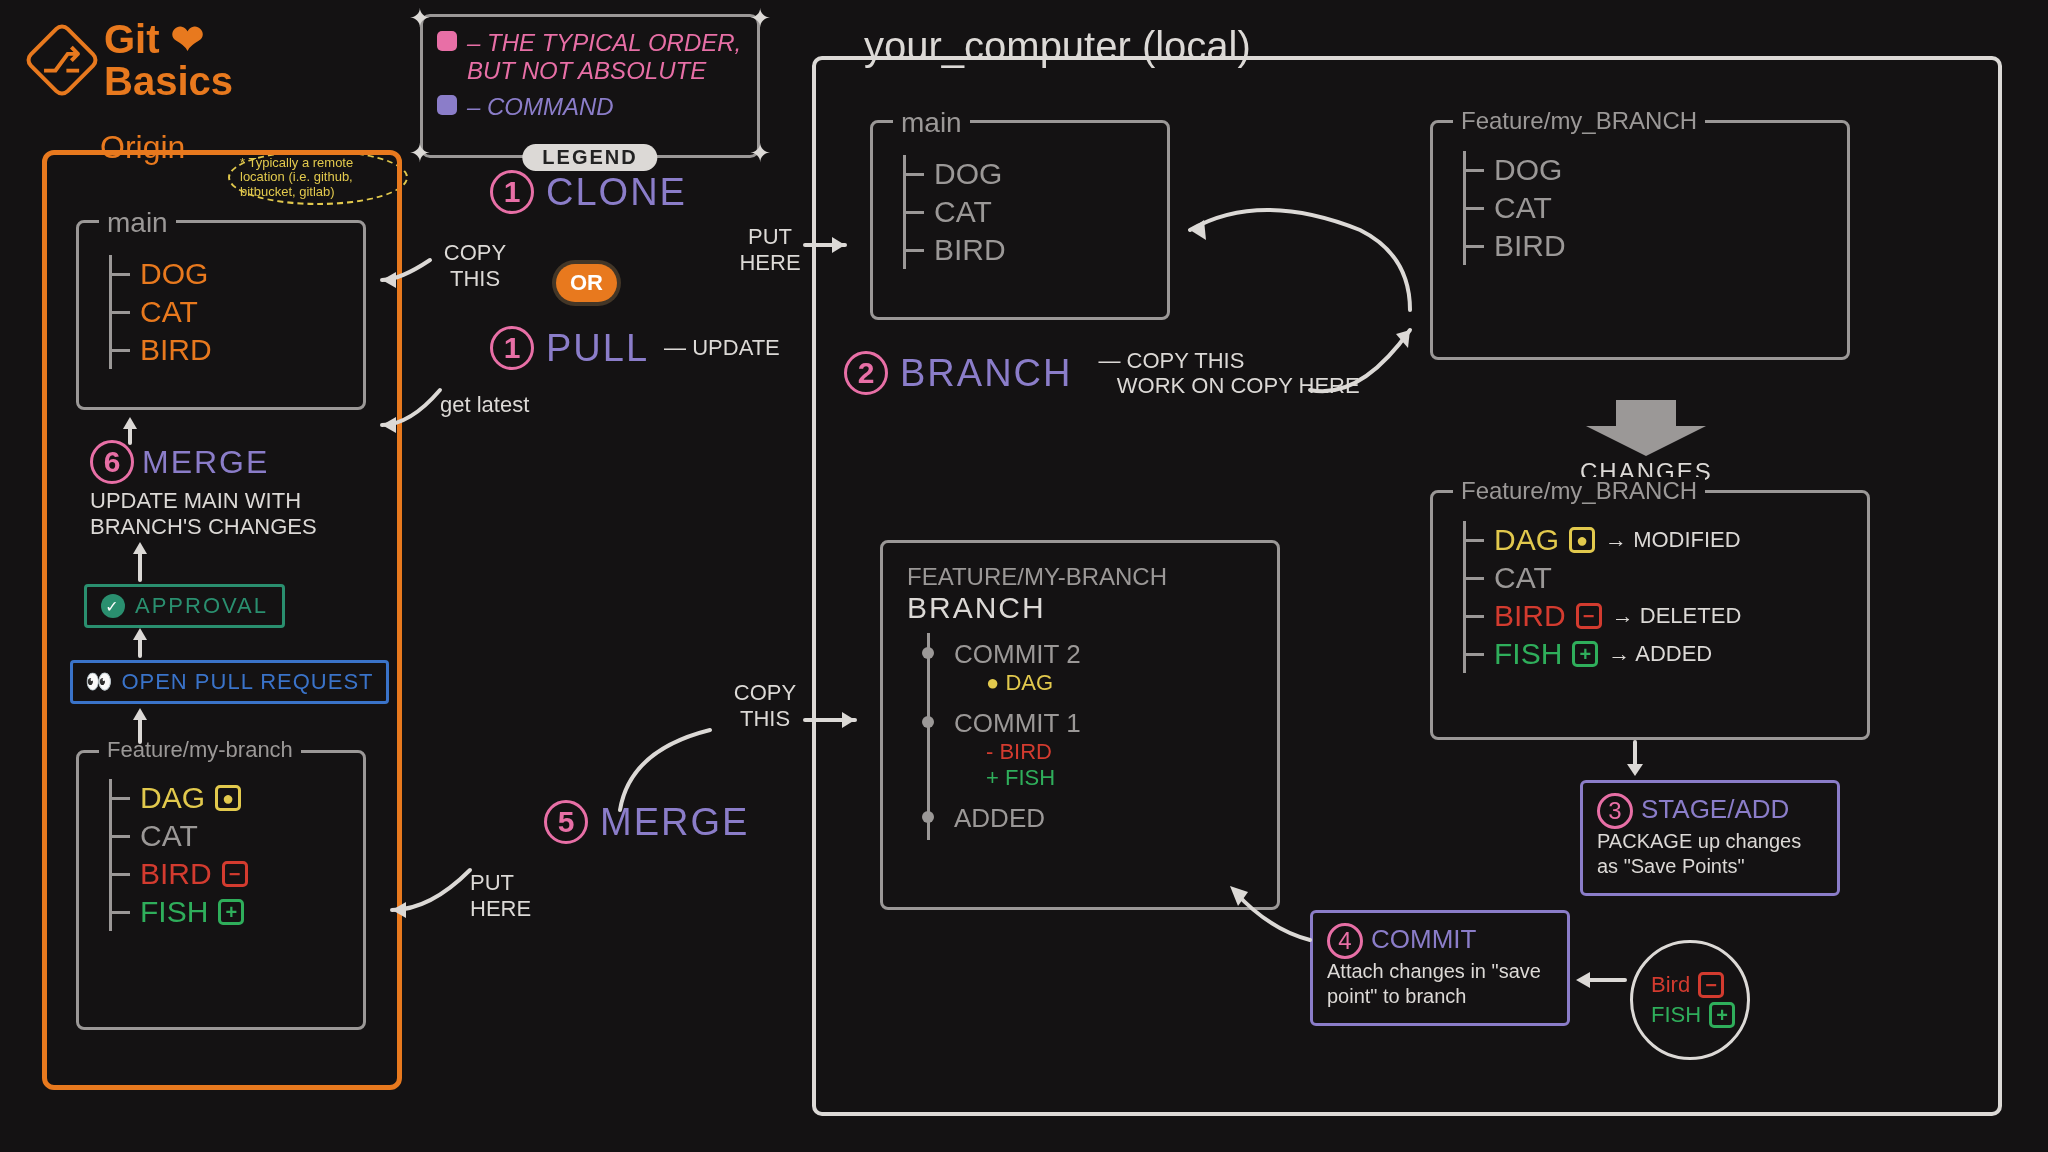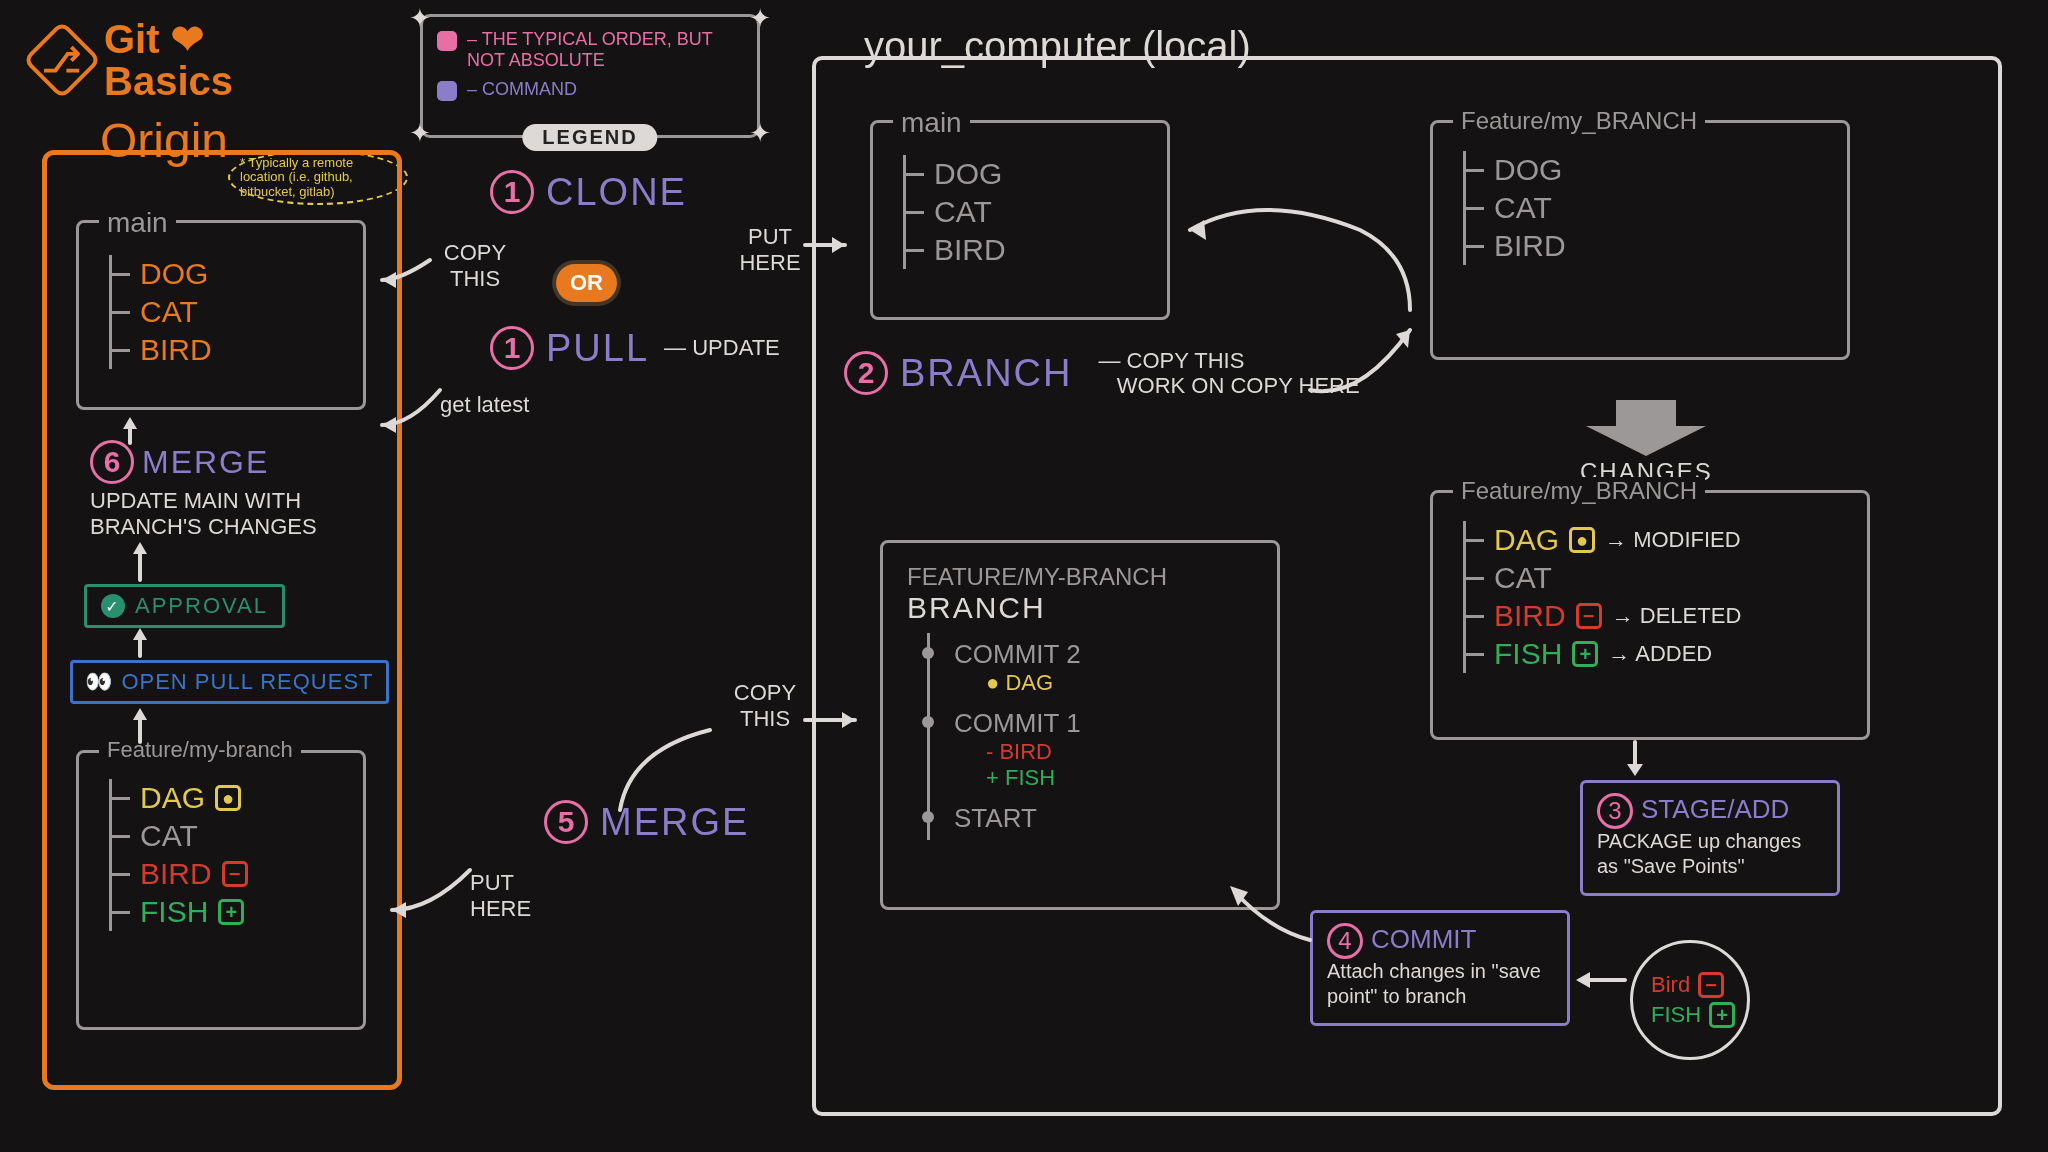--- a/index.html
+++ b/index.html
@@ -27,21 +27,21 @@
   .title-text{line-height:1.05;font-size:40px;color:var(--orange);font-weight:600;}
   .heart{color:var(--orange);}
   
   
   .legend-box{top:14px;left:420px;width:340px;border:3px solid var(--dim);border-radius:10px;padding:12px 14px 26px;}
   .legend-row{display:flex;gap:10px;align-items:flex-start;font-size:18px;margin-bottom:8px;}
   .swatch{width:20px;height:20px;border-radius:5px;flex-shrink:0;margin-top:2px;}
   .legend-tag{position:absolute;bottom:-16px;left:50%;transform:translateX(-50%);background:var(--chalk);color:#222;border-radius:18px;padding:2px 20px;font-weight:700;letter-spacing:2px;font-size:20px;}
   .legend-flourish{position:absolute;color:var(--chalk);font-size:26px;}
   .origin-box{top:150px;left:42px;width:360px;height:940px;border:5px solid var(--orange);border-radius:12px;}
-  .origin-label{top:113px;left:100px;color:var(--orange);font-size:48px;}
+  .origin-label{top:129px;left:100px;color:var(--orange);font-size:32px;}
   .origin-note{top:150px;left:228px;width:180px;font-size:13px;color:var(--yellow);border:2px dashed var(--yellow);border-radius:50%;padding:4px 10px;line-height:1.1;}
   
   .local-box{top:56px;left:812px;width:1190px;height:1060px;border:4px solid var(--chalk);border-radius:10px;}
   .local-label{top:24px;left:850px;color:var(--chalk);font-size:40px;background:var(--bg);padding:0 14px;}
   
   
   .repo{border:3px solid var(--dim);border-radius:8px;padding:16px 20px 16px 20px;}
   .repo-title{font-size:28px;color:var(--dim);margin-bottom:6px;position:relative;top:-32px;background:var(--bg);display:inline-block;padding:0 8px;}
   .repo-inner{margin-top:-22px;}
   .file-tree{border-left:3px solid var(--dim);margin-left:10px;padding-left:0;}
@@ -91,21 +91,21 @@
   .stage-body{font-size:20px;color:var(--chalk);line-height:1.25;}
   
   .savepoint{width:120px;height:120px;border:3px solid var(--chalk);border-radius:50%;display:flex;flex-direction:column;justify-content:center;align-items:flex-start;padding-left:18px;gap:4px;font-size:22px;}
   
   
   svg.arrow{position:absolute;overflow:visible;pointer-events:none;}
   svg.arrow path{stroke:var(--chalk);stroke-width:4;fill:none;stroke-linecap:round;}
   svg.arrow polygon{fill:var(--chalk);}
   
   .small-text{font-size:22px;line-height:1.2;}
-  .tiny{font-size:18px;}
+  .tiny{font-size:24px;font-style:italic;}
   .caps{text-transform:uppercase;}
 </style>
 </head>
 <body>
 
 <div class="stage">
 
   <div class="abs title">
     <div class="logo">
         <div>⎇</div>
@@ -254,21 +254,21 @@
         </div>
       </div>
   </div>
 
   <div class="abs history" style="top:540px;left:880px;width:400px;height:370px;">
     <div class="c-dim" style="font-size:24px;">FEATURE/MY-BRANCH</div>
     <div class="c-chalk" style="font-size:30px;letter-spacing:2px;margin-bottom:8px;">BRANCH</div>
     <div class="history-line" id="history-commits">
         <div class="commit"><span class="c-dim">COMMIT 2</span><span class="sub c-yellow">● DAG</span></div>
         <div class="commit"><span class="c-dim">COMMIT 1</span><span class="sub c-red">- BIRD</span><span class="sub c-green">+ FISH</span></div>
-        <div class="commit"><span class="c-dim">START</span></div>
+        <div class="commit"><span class="c-dim">ADDED</span></div>
       </div>
   </div>
 
   <div class="abs step" style="top:170px;left:490px;">
     <div class="num">1</div>
     <div class="cmd c-purple">CLONE</div>
   </div>
   <div class="abs small-text" style="top:240px;left:430px;width:90px;text-align:center;">COPY THIS</div>
   <div class="abs small-text" style="top:224px;left:730px;width:80px;text-align:center;">PUT HERE</div>
 

